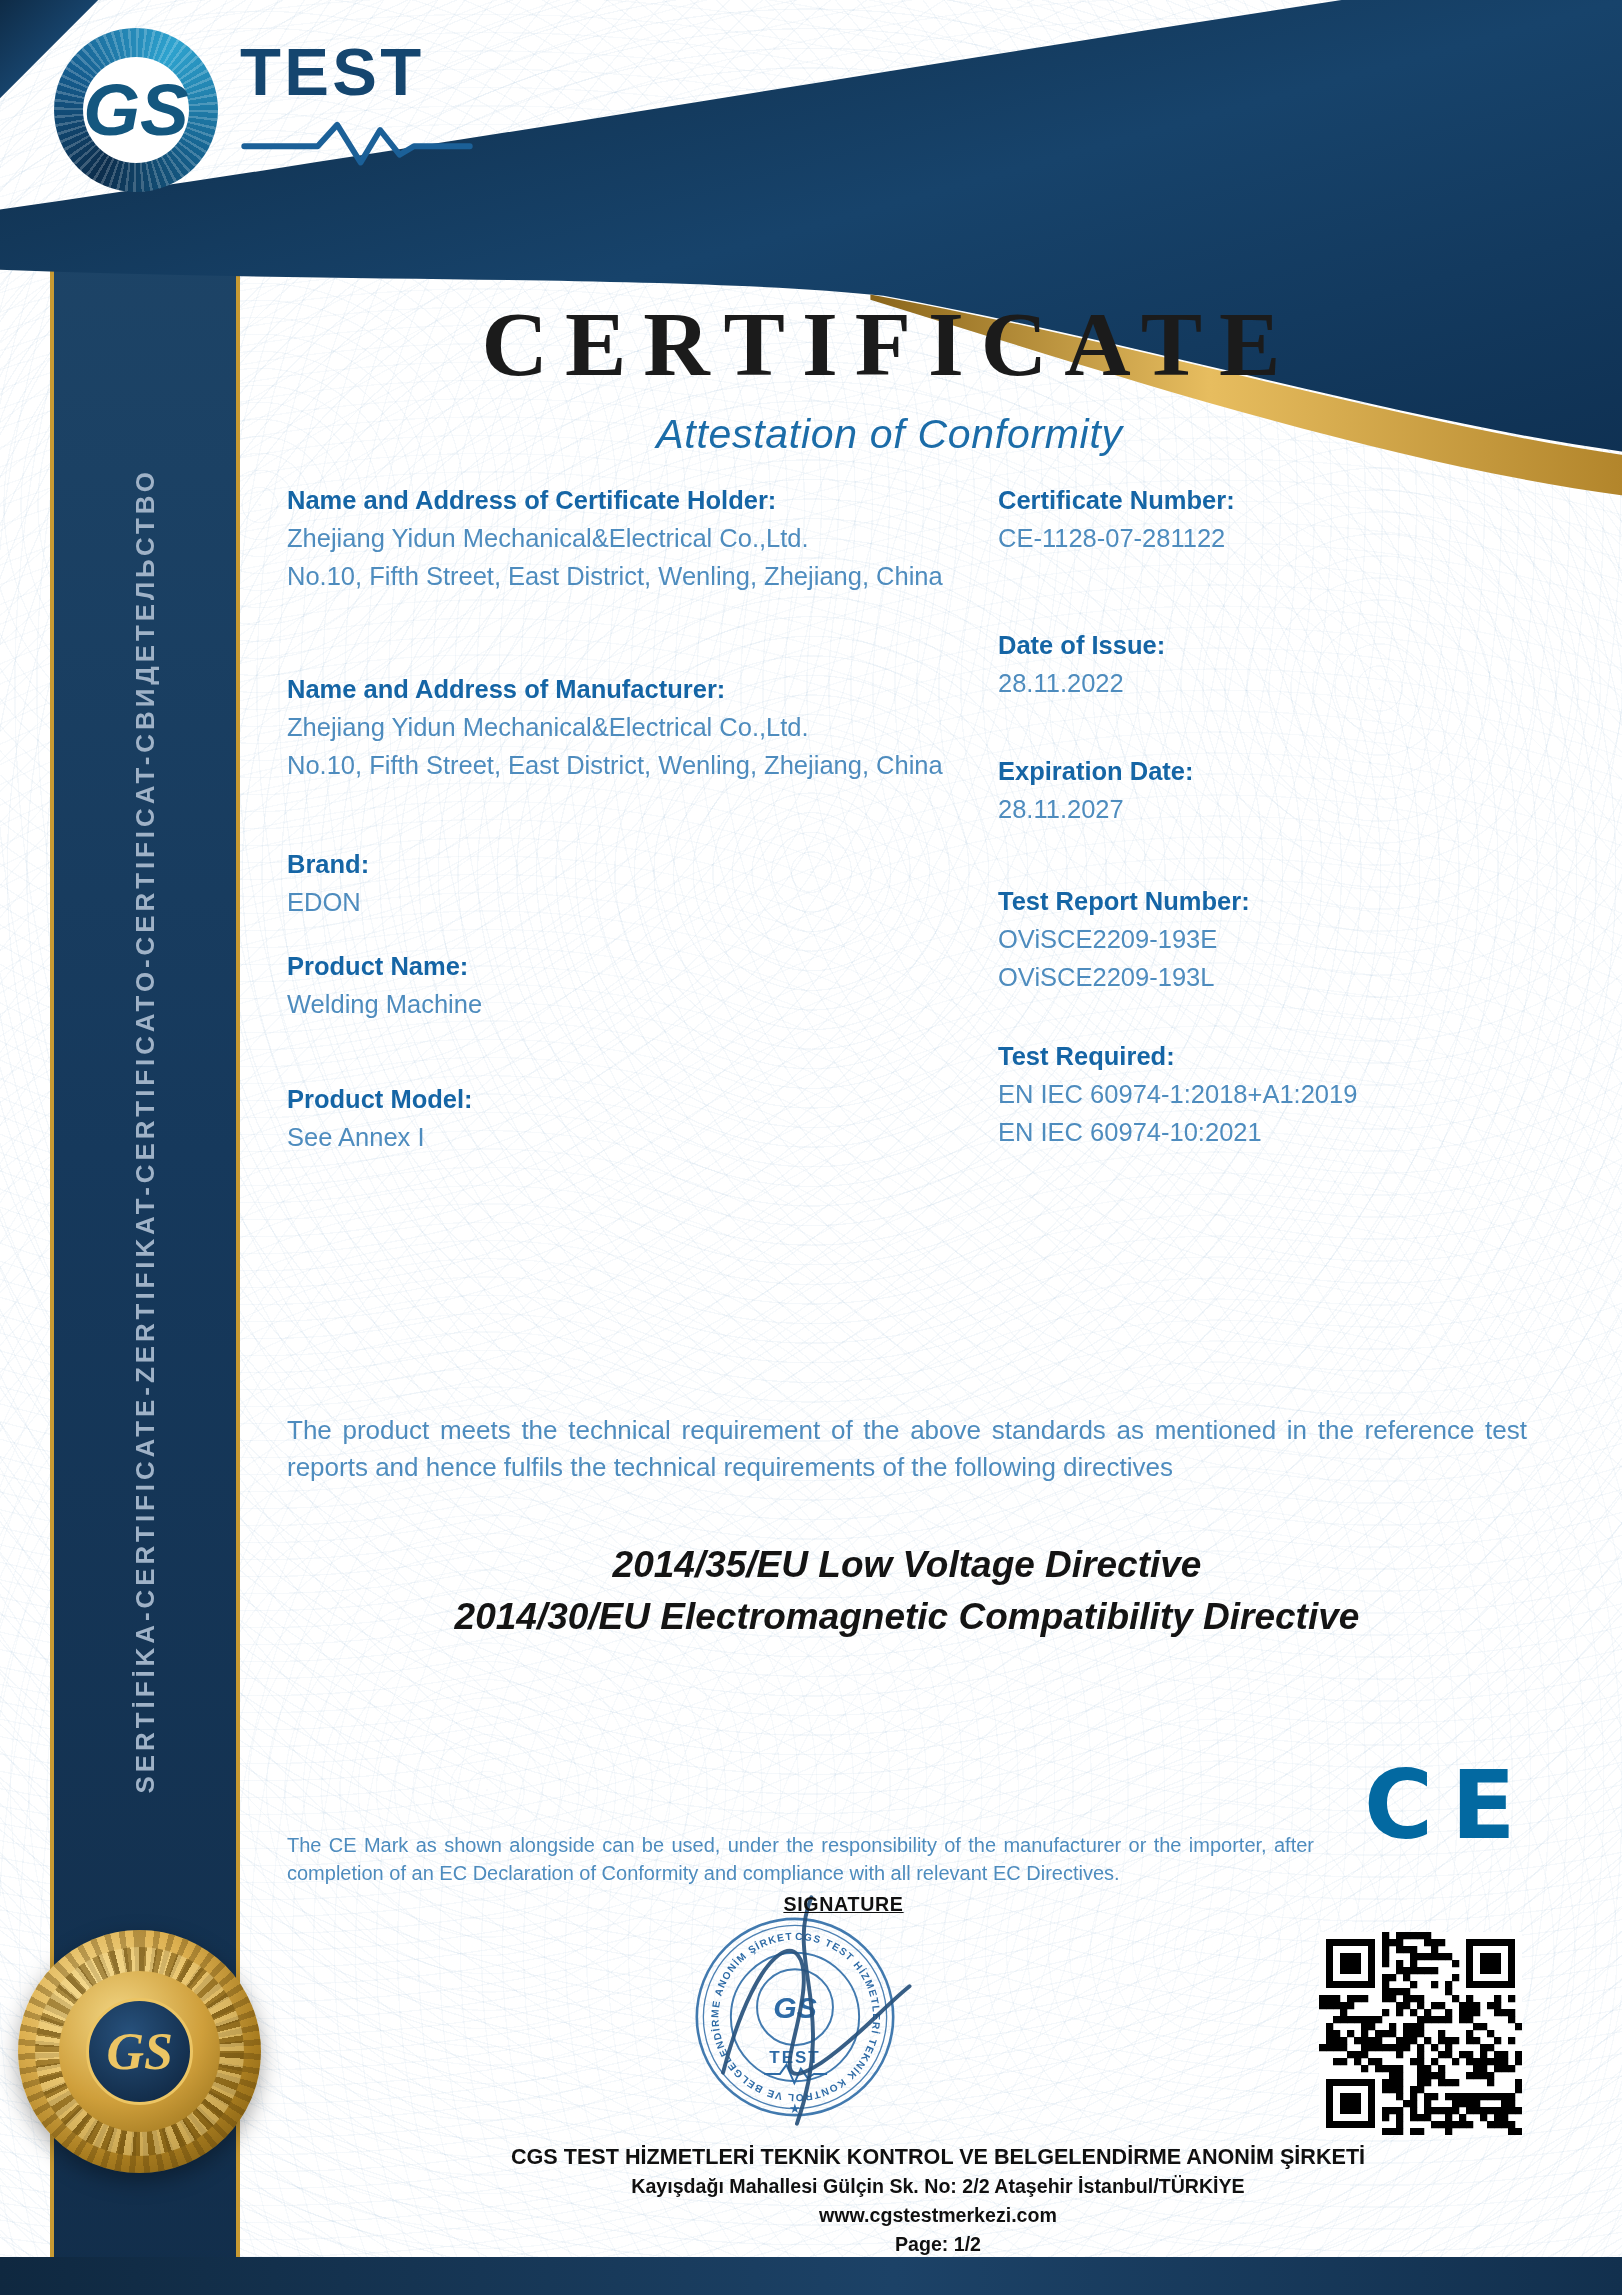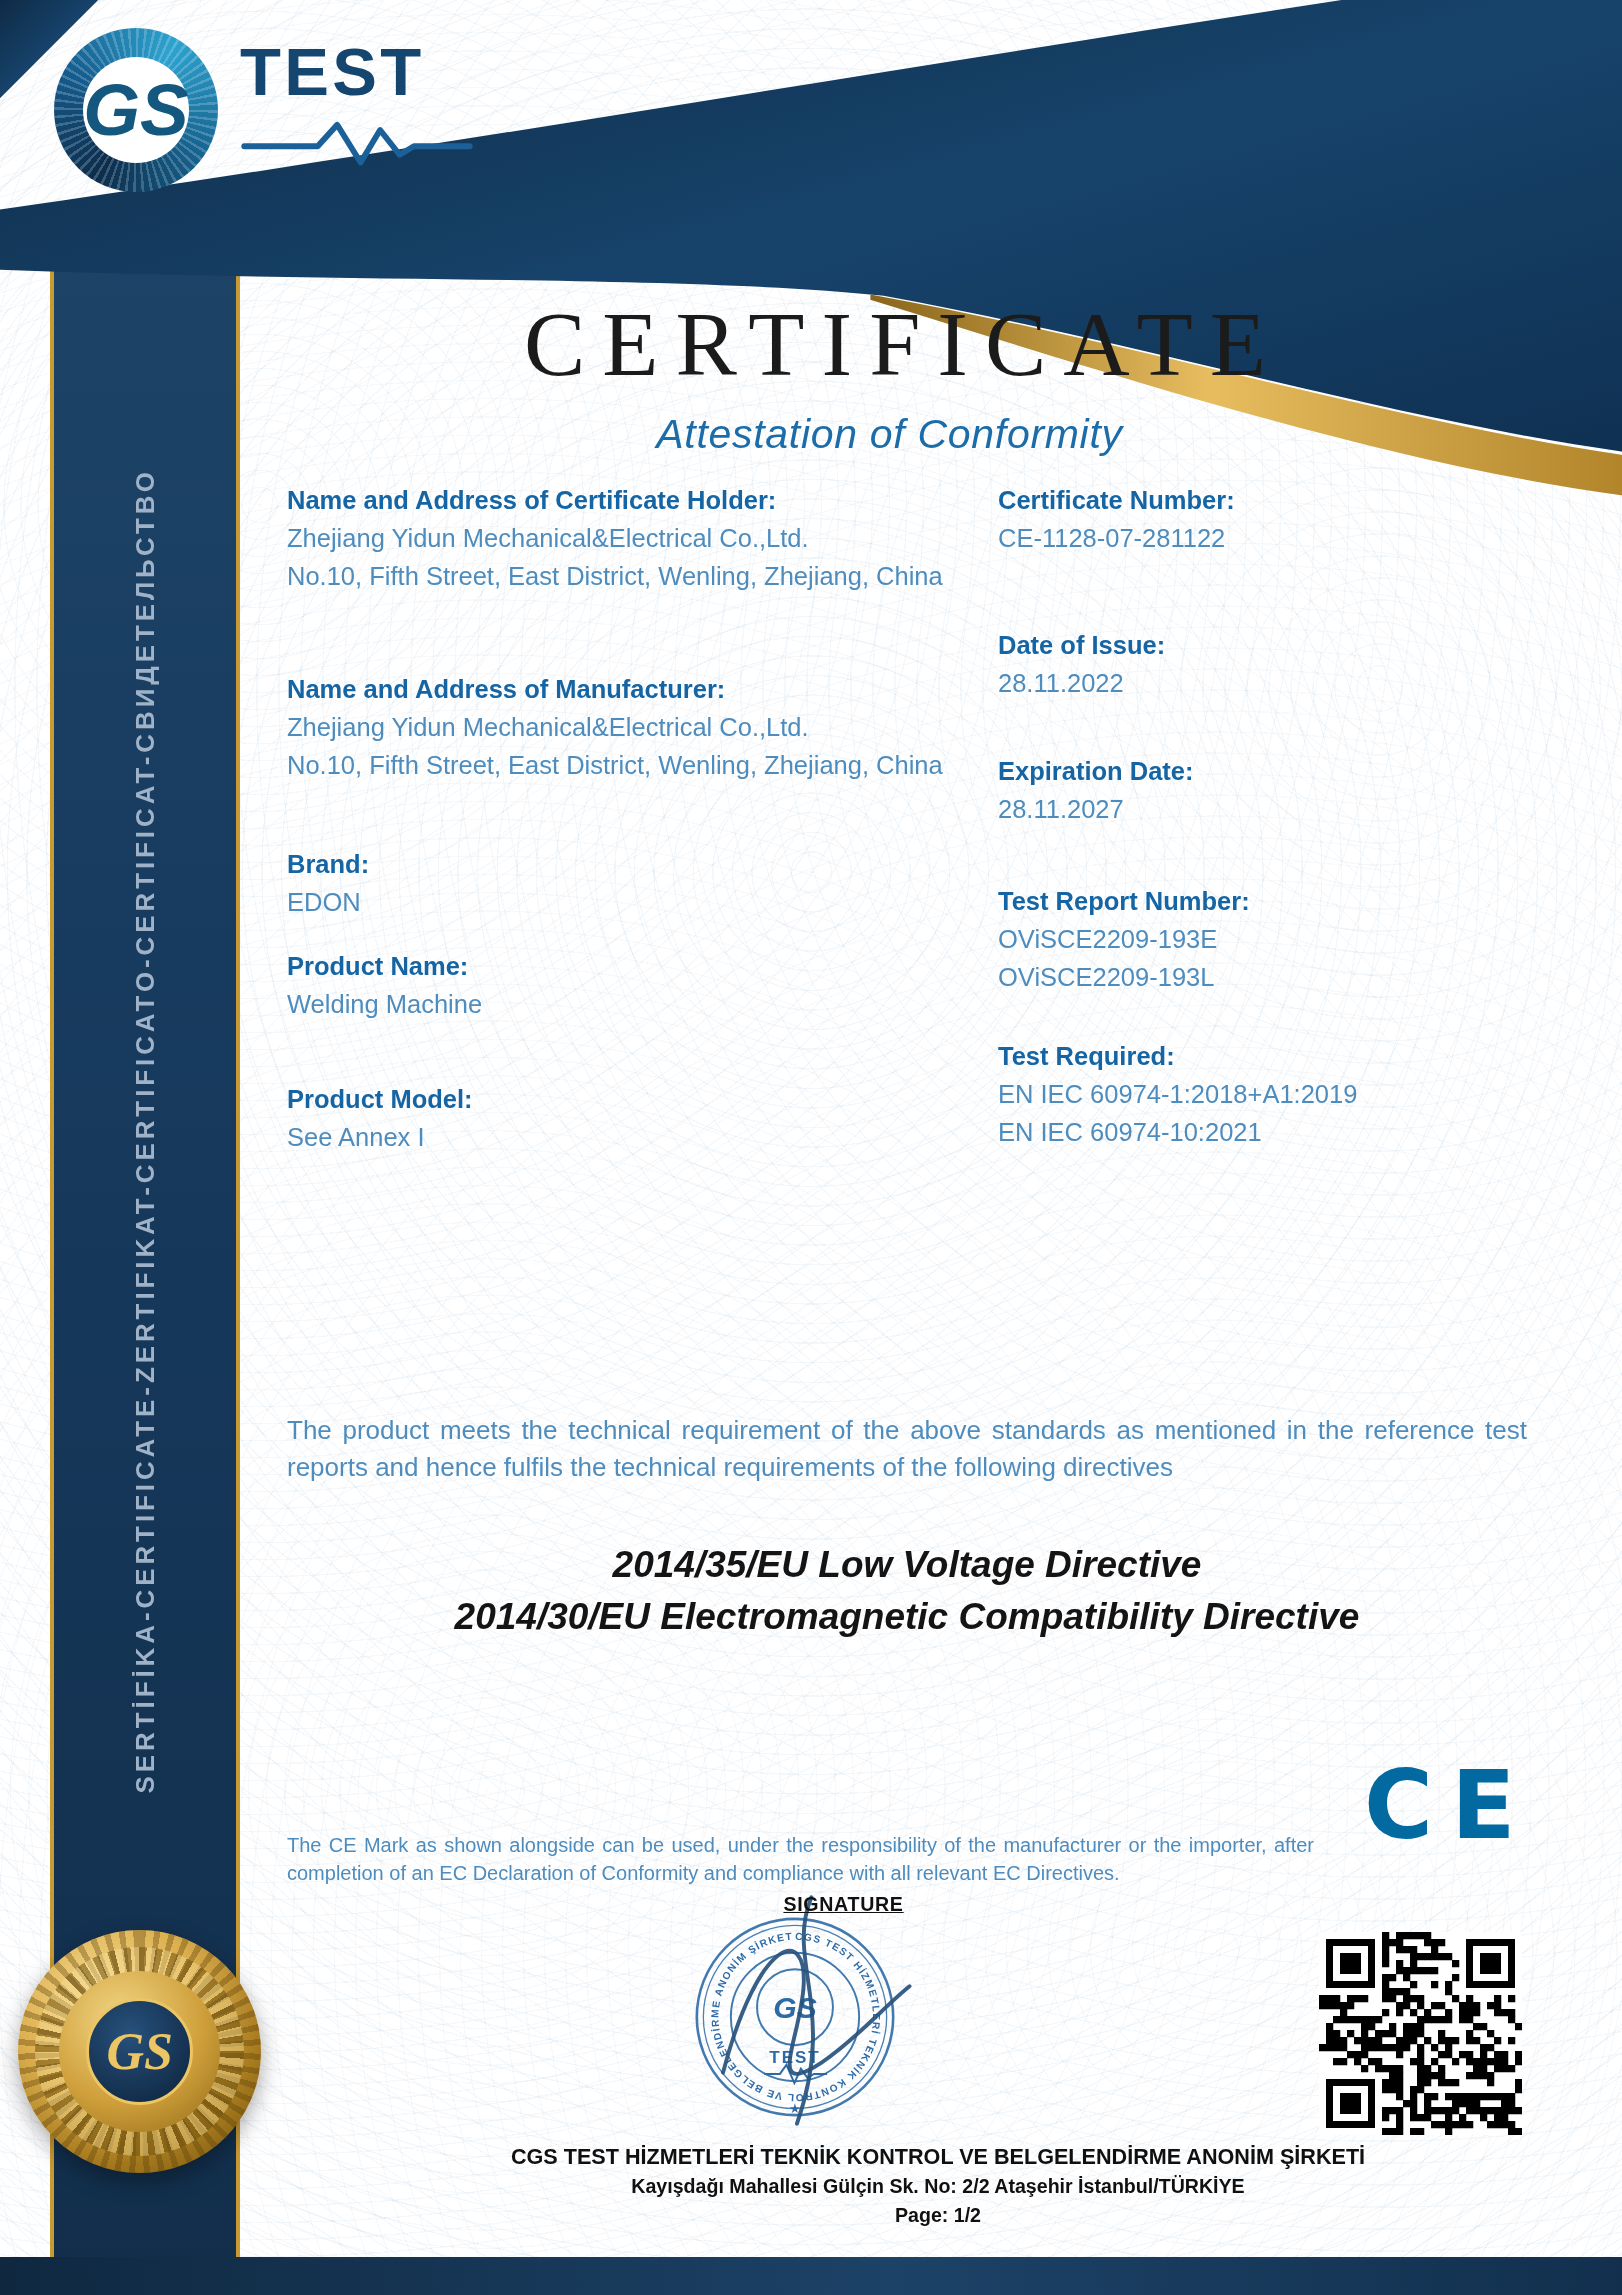--- a/index.html
+++ b/index.html
@@ -33,22 +33,22 @@
     background:conic-gradient(from 210deg,#0c2d4c,#155c8e,#2ea3cf,#176693,#0c2d4c);}
   .logo-ring::before{content:"";position:absolute;inset:0;border-radius:50%;
     background:repeating-conic-gradient(rgba(255,255,255,0.20) 0 2deg,transparent 2deg 6deg);}
   .logo-ring::after{content:"";position:absolute;inset:29px;border-radius:50%;background:#ffffff;}
   .logo-gs{position:relative;z-index:1;font-weight:700;font-style:italic;font-size:73px;color:#14577f;line-height:1;}
   .logo-right{display:flex;flex-direction:column;}
   .logo-test{font-size:67px;font-weight:700;color:#15466f;letter-spacing:3.3px;line-height:1;margin-top:10.5px;}
   .logo-wave{margin-top:11.8px;display:block;}
 
   
-  .title{position:absolute;left:236px;top:296px;width:1335px;text-align:center;z-index:3;
-    font-family:"Liberation Serif",serif;font-weight:400;font-size:92px;letter-spacing:17px;color:#1b1b1b;line-height:1.05;}
+  .title{position:absolute;left:222px;top:296px;width:1335px;text-align:center;z-index:3;
+    font-family:"Liberation Serif",serif;font-weight:700;font-size:92px;letter-spacing:17px;color:#1b1b1b;line-height:1.05;}
   .subtitle{position:absolute;left:222px;top:411px;width:1335px;text-align:center;z-index:3;
     font-style:italic;font-size:41px;color:#1b6ca8;letter-spacing:0.7px;}
 
   
   .col-left{position:absolute;left:287px;top:481px;width:694px;z-index:3;}
   .col-right{position:absolute;left:998px;top:481px;width:550px;z-index:3;}
   .flabel{font-size:25.5px;font-weight:700;color:#1565a5;line-height:38px;}
   .fvalue{font-size:25.5px;color:#4e8cbe;line-height:38px;}
   .mb114{margin-bottom:75px;}.mb93{margin-bottom:61px;}.mb39{margin-bottom:25.5px;}.mb87{margin-bottom:57px;}
   .mb105{margin-bottom:69px;}.mb77{margin-bottom:50px;}.mb83{margin-bottom:54px;}.mb62{margin-bottom:41px;}
@@ -528,20 +528,21 @@
       <rect x="235.17241379310343" y="21.379310344827587" width="53.44827586206897" height="53.44827586206897" fill="#ffffff"></rect>
       <rect x="245.86206896551724" y="32.06896551724138" width="32.06896551724138" height="32.06896551724138" fill="#000000"></rect>
       <rect x="10.689655172413794" y="224.48275862068965" width="74.82758620689656" height="74.82758620689656" fill="#000000"></rect>
       <rect x="21.379310344827587" y="235.17241379310343" width="53.44827586206897" height="53.44827586206897" fill="#ffffff"></rect>
       <rect x="32.06896551724138" y="245.86206896551724" width="32.06896551724138" height="32.06896551724138" fill="#000000"></rect>
     </svg>
 
   <div class="footer">
     <div class="f1">CGS TEST HİZMETLERİ TEKNİK KONTROL VE BELGELENDİRME ANONİM ŞİRKETİ</div>
     <div class="f2">Kayışdağı Mahallesi Gülçin Sk. No: 2/2 Ataşehir İstanbul/TÜRKİYE</div>
+    <div class="f3">www.cgstestmerkezi.com</div>
     <div class="f4">Page: 1/2</div>
   </div>
 
   <div class="seal">
     <div class="seal-dashes"></div>
     <div class="seal-core-bg"></div>
     <div class="seal-core">
       <span class="seal-gs">GS</span>
     </div>
   </div>

